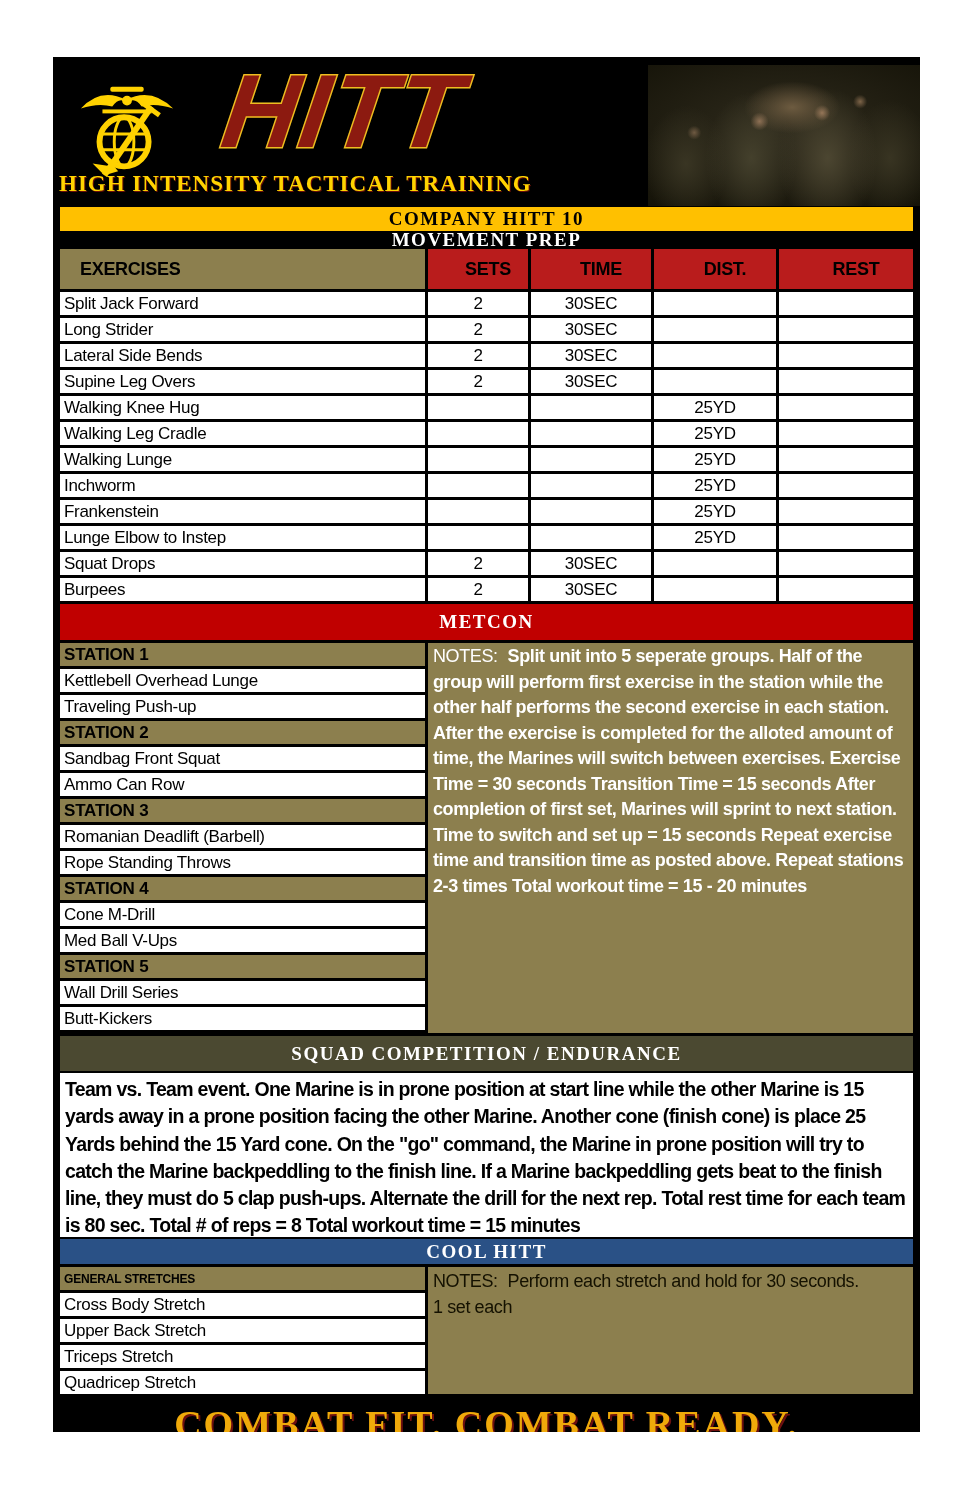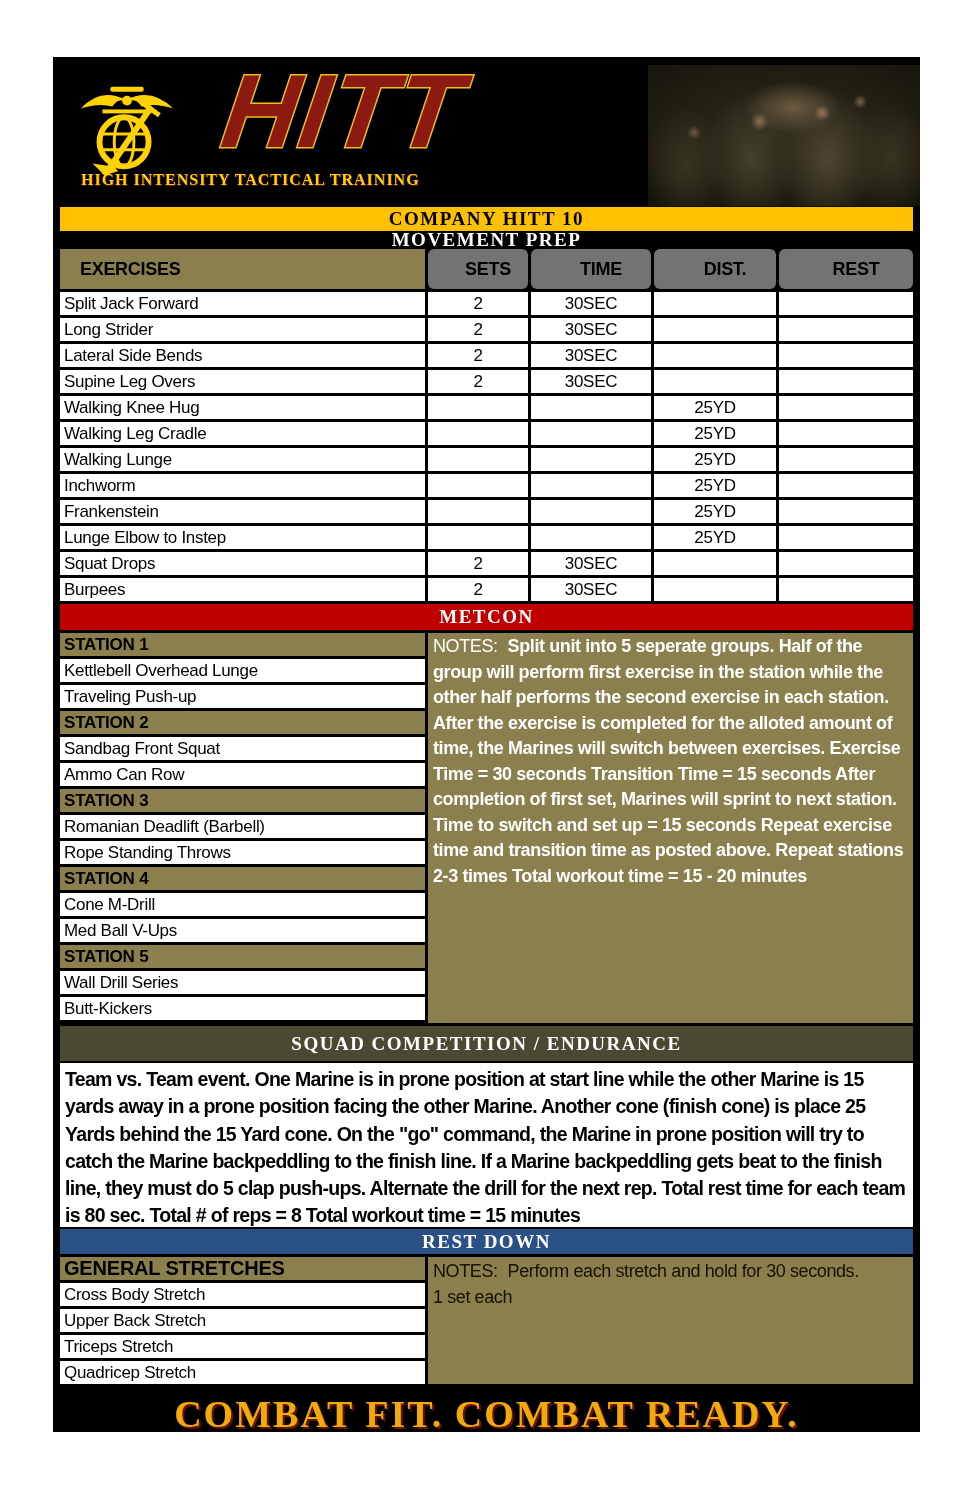--- a/index.html
+++ b/index.html
@@ -3,22 +3,22 @@
 <meta charset="utf-8">
 <style>
   * { margin:0; padding:0; box-sizing:border-box; }
   html,body { width:972px; height:1486px; background:#ffffff; font-family:"Liberation Sans", sans-serif; }
   .sheet { position:absolute; left:53px; top:57px; width:867px; height:1375px; background:#000; overflow:hidden; }
 
   
   .hdr { position:relative; height:150px; background:#000; }
   .ega { position:absolute; left:20px; top:22px; width:108px; height:108px; }
   .hitt-logo { position:absolute; left:128px; top:-12px; width:430px; height:130px; }
-  .hitt-sub { position:absolute; left:28px; top:114px; font-family:"Liberation Serif", serif;
-              font-weight:bold; font-size:16px; letter-spacing:1px; color:#ffd400;
+  .hitt-sub { position:absolute; left:6px; top:114px; font-family:"Liberation Serif", serif;
+              font-weight:bold; font-size:23px; letter-spacing:1px; color:#ffd400;
               text-shadow:1px 1px 0 #6d0f08; white-space:nowrap; }
   .photo { position:absolute; right:0; top:8px; width:272px; height:141px;
      background:
        radial-gradient(circle 9px at 41% 40%, #8d7054 0%, rgba(141,112,84,0) 100%),
        radial-gradient(circle 8px at 64% 34%, #957658 0%, rgba(149,118,88,0) 100%),
        radial-gradient(circle 7px at 78% 26%, #7d6448 0%, rgba(125,100,72,0) 100%),
        radial-gradient(circle 7px at 17% 48%, #6f5a42 0%, rgba(111,90,66,0) 100%),
        radial-gradient(ellipse 48px 26px at 53% 30%, #6d5b40 0%, rgba(109,91,64,0) 100%),
        radial-gradient(ellipse 46px 66px at 38% 66%, #44402c 0%, rgba(68,64,44,0) 100%),
        radial-gradient(ellipse 50px 70px at 66% 66%, #4c4631 0%, rgba(76,70,49,0) 100%),
@@ -26,32 +26,32 @@
        radial-gradient(ellipse 42px 58px at 89% 66%, #383422 0%, rgba(56,52,34,0) 100%),
        radial-gradient(ellipse 130% 115% at 50% 45%, #2f2b1d 0%, #161409 58%, #000 96%);
   }
 
   
   .inset { margin-left:7px; margin-right:7px; }
   .banner { display:flex; align-items:center; justify-content:center;
             font-family:"Liberation Serif", serif; font-weight:bold; letter-spacing:1.5px; }
   .banner-company { height:24px; background:#ffc000; color:#000; font-size:19px; }
   .strip-movement { height:18px; background:#000; color:#fff; font-size:19px; }
-  .banner-metcon { height:26px; background:#c00000; color:#fff; font-size:19px; }
+  .banner-metcon { height:36px; background:#c00000; color:#fff; font-size:19px; }
   .banner-squad { height:35px; margin-top:3px; background:#4b4931; color:#fff; font-size:19px; }
   .banner-cool { height:25px; margin-top:2px; background:#2a5186; color:#fff; font-size:19px; }
 
   
   .mp-grid { display:grid; grid-template-columns:365px 100px 120px 122px 1fr; column-gap:3px; margin-bottom:3px; }
   .cell { height:23px; display:flex; align-items:center; font-size:17px; letter-spacing:-0.3px; color:#000; background:#fff; }
   .cell-ex { justify-content:flex-start; padding-left:4px; }
   .cell-c { justify-content:center; }
   .hdr-cell { height:40px; font-weight:bold; font-size:18px;padding-left:20px; }
   .hdr-ex { background:#8c7f4e; }
-  .hdr-gray { background:#737373;border-radius:6px; }
+  .hdr-gray { background:#b91c1c; }
 
   
   .metcon-body { display:grid; grid-template-columns:365px 1fr; column-gap:3px; margin-top:3px; height:390px; }
   .stations { display:flex; flex-direction:column; row-gap:3px; }
   .station-hdr { height:23px; background:#8c7f4e; color:#000; font-weight:bold; font-size:17px;
                  display:flex; align-items:center; padding-left:4px; letter-spacing:-0.2px; }
   .station-ex { height:23px; background:#fff; color:#000; font-size:17px;
                 display:flex; align-items:center; padding-left:4px; letter-spacing:-0.3px; }
   .notes-panel { background:#8c7f4e; color:#ffffff; padding:1px 6px 2px 5px;
                  font-size:18px; line-height:25.5px; letter-spacing:-0.4px; }
@@ -234,25 +234,25 @@
       <span class="notes-label">NOTES:</span><span class="notes-text">Split unit into 5 seperate groups. Half of the group will perform first exercise in the station while the other half performs the second exercise in each station. After the exercise is completed for the alloted amount of time, the Marines will switch between exercises. Exercise Time = 30 seconds Transition Time = 15 seconds After completion of first set, Marines will sprint to next station. Time to switch and set up = 15 seconds Repeat exercise time and transition time as posted above. Repeat stations 2-3 times Total workout time = 15 - 20 minutes</span>
     </div>
   </div>
 
   <div class="banner banner-squad inset">
     <span>SQUAD COMPETITION / ENDURANCE</span>
   </div>
   <div class="squad-text inset">Team vs. Team event. One Marine is in prone position at start line while the other Marine is 15 yards away in a prone position facing the other Marine. Another cone (finish cone) is place 25 Yards behind the 15 Yard cone. On the "go" command, the Marine in prone position will try to catch the Marine backpeddling to the finish line. If a Marine backpeddling gets beat to the finish line, they must do 5 clap push-ups. Alternate the drill for the next rep. Total rest time for each team is 80 sec. Total # of reps = 8 Total workout time = 15 minutes</div>
 
   <div class="banner banner-cool inset">
-    <span>REST DOWN</span>
+    <span>COOL HITT</span>
   </div>
   <div class="cool-body inset">
     <div class="stretches">
-      <div class="station-hdr" style="font-size:20px;">GENERAL STRETCHES</div>
+      <div class="station-hdr" style="font-size:12px;">GENERAL STRETCHES</div>
     <div class="station-ex">Cross Body Stretch</div>
         <div class="station-ex">Upper Back Stretch</div>
         <div class="station-ex">Triceps Stretch</div>
         <div class="station-ex">Quadricep Stretch</div>
       </div>
     <div class="cool-notes">
       <span class="notes-label">NOTES:</span><span class="nt">Perform each stretch and hold for 30 seconds.
 1 set each</span>
     </div>
   </div>

